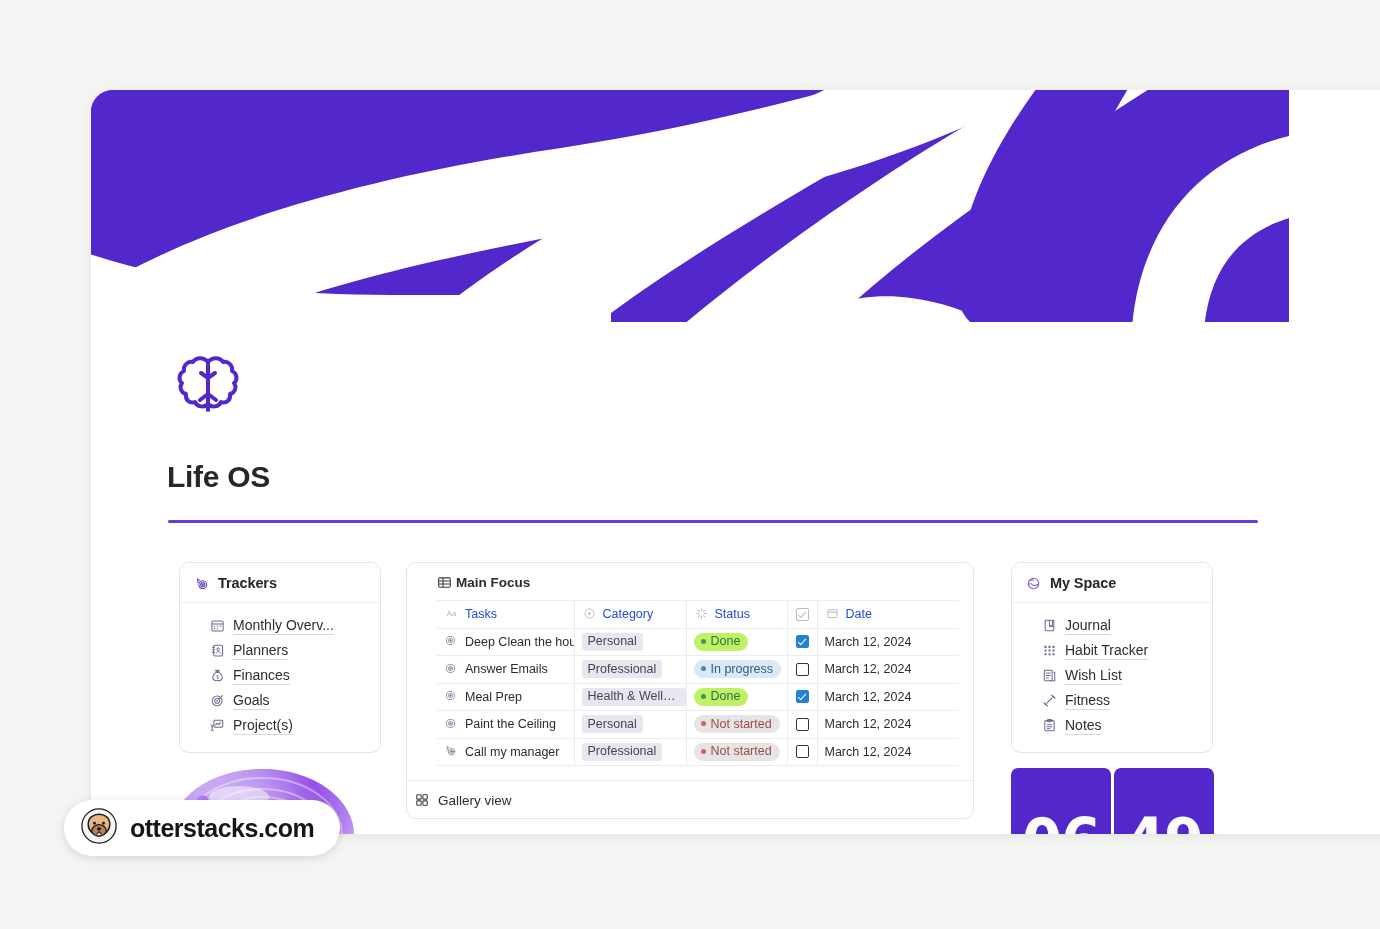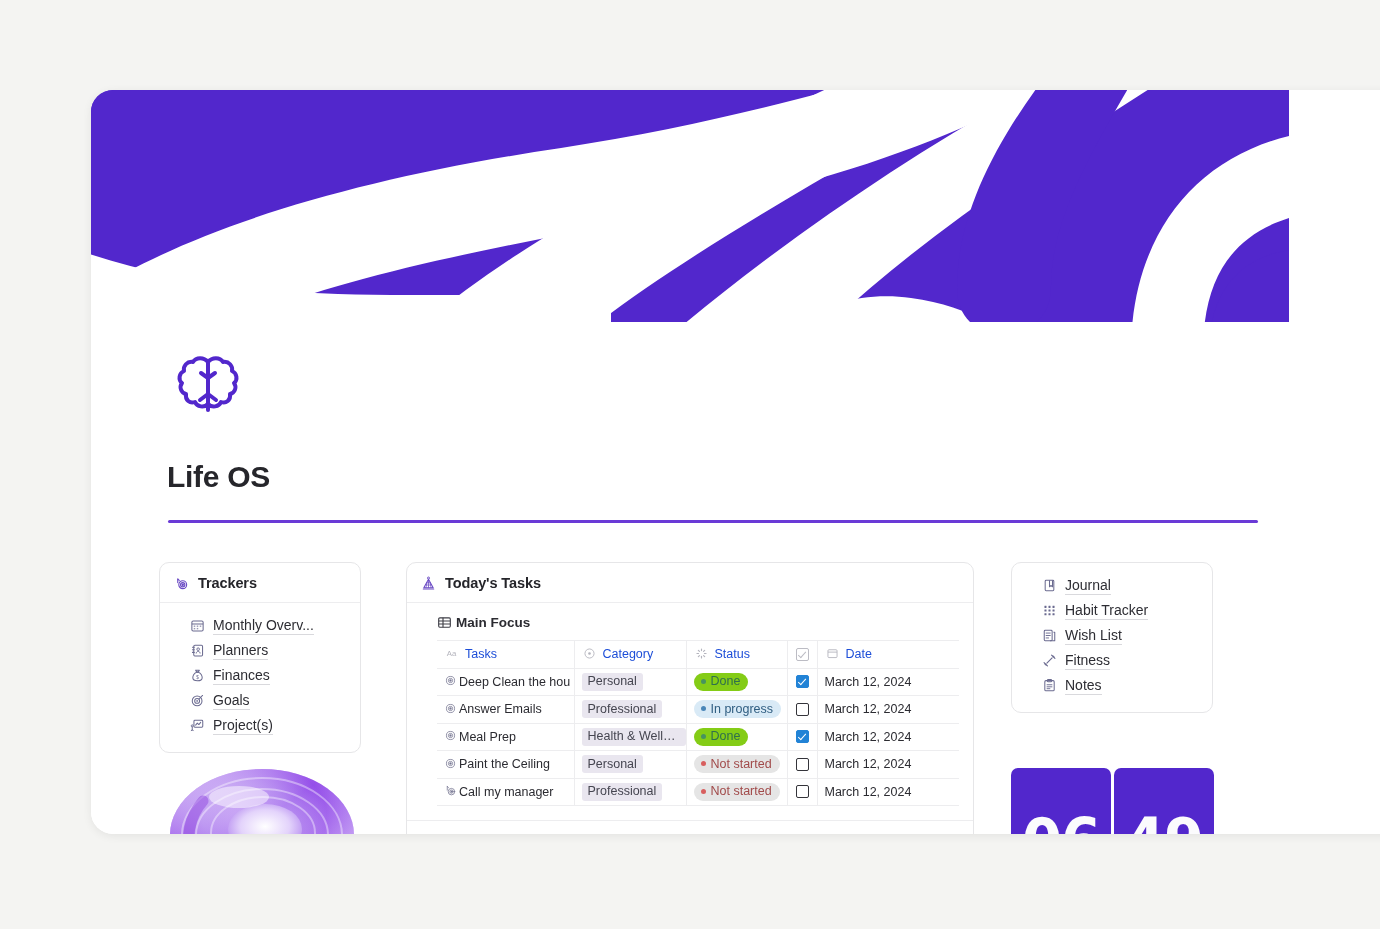--- a/index.html
+++ b/index.html
@@ -91,21 +91,21 @@
   }
 
   .card-box {
     position: absolute;
     background: #fff;
     border: 1px solid #e6e6e8;
     border-radius: 10px;
   }
 
   
-  .trackers-card { left: 68px;  top: 8px;  width: 200px; text-align: right; }
+  .trackers-card { left: 88px;  top: 8px;  width: 200px; text-align: right; }
   .tasks-card    { left: 315px; top: 8px;  width: 566px; }
   .myspace-card  { left: 920px; top: 8px;  width: 200px; }
 
   .card-head {
     display: flex;
     align-items: center;
     gap: 9px;
     padding: 12px 14px 11px 14px;
     border-bottom: 1px solid #ededef;
   }
@@ -168,20 +168,21 @@
     align-items: center;
     gap: 6px;
     padding-left: 7px;
     font-size: 12.5px;
     color: #1d4ed8;
     font-weight: normal;
   }
   .td-inner {
     display: flex;
     align-items: center;
+    gap: 6px;
     padding-left: 7px;
     font-size: 12.5px;
     color: #2b2b31;
     white-space: nowrap;
     overflow: hidden;
   }
   .td-inner.center { justify-content: center; padding-left: 0; }
 
   .col-task  { width: 137px; }
   .col-cat   { width: 112px; }
@@ -206,21 +207,21 @@
     display: inline-flex;
     align-items: center;
     gap: 5px;
     padding: 1.5px 8px 2.5px 7px;
     border-radius: 10px;
     font-size: 12.5px;
     line-height: 14px;
     white-space: nowrap;
   }
   .pill .dot { width: 5px; height: 5px; border-radius: 50%; flex:0 0 5px; }
-  .pill.done        { background:#84cc16; color:#2f6f4c; }
+  .pill.done        { background:#bef264; color:#2f6f4c; }
   .pill.done .dot   { background:#47935f; }
   .pill.prog        { background:#d9eaf6; color:#2f5d80; }
   .pill.prog .dot   { background:#4a86b8; }
   .pill.notstart    { background:#e5e5e5; color:#a14a4a; }
   .pill.notstart .dot { background:#d85f5f; }
 
   .cbox {
     width: 13px; height: 13px;
     border: 1.6px solid #34343a;
     border-radius: 2px;
@@ -502,37 +503,20 @@
               <ellipse cx="95" cy="74" rx="66" ry="46"></ellipse>
               <ellipse cx="96" cy="72" rx="52" ry="36"></ellipse>
             </g>
             <path d="M20 90c16 26 62 40 106 28" fill="none" stroke="#7d2fd6" stroke-opacity="0.45" stroke-width="9" stroke-linecap="round"></path>
             <path d="M36 40c-14 16-18 38-10 54" fill="none" stroke="#8f45e0" stroke-opacity="0.5" stroke-width="11" stroke-linecap="round"></path>
             <ellipse cx="72" cy="36" rx="30" ry="11" fill="#ffffff" fill-opacity="0.5"></ellipse>
           </svg>
         </div>
 
         <div class="card-box tasks-card">
-          <div class="card-head">
-            <span class="ico">
-              <svg viewBox="0 0 16 16" width="15" height="15">
-                <circle cx="8" cy="2.2" r="1.1" fill="none" stroke="#6b4bc4" stroke-width="1"></circle>
-                <path d="M8 3.4 L3 12.6 H13 Z" fill="none" stroke="#6b4bc4" stroke-width="1.1" stroke-linejoin="round"></path>
-                <g stroke="#6b4bc4" stroke-width="0.8">
-                  <path d="M5 9.6h6"></path>
-                    <path d="M6 7.2h4"></path>
-                  <path d="M8 5.2v7.4"></path>
-                    <path d="M6.3 7.2l-1.1 5.4"></path>
-                    <path d="M9.7 7.2l1.1 5.4"></path>
-                </g>
-                <path d="M2.4 13.8h11.2" stroke="#6b4bc4" stroke-width="1.1" stroke-linecap="round"></path>
-              </svg>
-            </span>
-            <span class="ttl">Today's Tasks</span>
-          </div>
 
           <div class="db-title">
             <span class="ico grid-ico">
               <svg viewBox="0 0 16 16" width="15" height="15">
                 <rect x="1.8" y="3" width="12.4" height="10" rx="1.2" fill="none" stroke="#3e3e46" stroke-width="1.2"></rect>
                 <path d="M1.8 6.4h12.4M1.8 9.6h12.4M6.4 3v10" stroke="#3e3e46" stroke-width="1.2"></path>
               </svg>
             </span>
             <span class="t">Main Focus</span>
           </div>
@@ -808,20 +792,30 @@
                   <rect x="9" y="9" width="5" height="5" rx="0.8"></rect>
                 </g>
               </svg>
             </span>
             <span>Gallery view</span>
           </div>
 
         </div>
 
         <div class="card-box myspace-card">
+          <div class="card-head">
+            <span class="ico">
+              <svg viewBox="0 0 16 16" width="15" height="15">
+                <circle cx="8" cy="8" r="5.6" fill="none" stroke="#8a5fd0" stroke-width="1.2"></circle>
+                <path d="M2.6 9.2c1.4-1.6 3.2-1 4.2 0 1 1 2.6 1.4 4 .4 1-.7 1.8-.5 2.6.2" fill="none" stroke="#8a5fd0" stroke-width="1.1"></path>
+                <path d="M4.6 5.2c1-1.1 2.6-1.4 3.8-.6" fill="none" stroke="#8a5fd0" stroke-width="1.1" stroke-linecap="round"></path>
+              </svg>
+            </span>
+            <span class="ttl">My Space</span>
+          </div>
           <div class="link-list">
 
             <div class="link-row">
               <span class="ico">
                 <svg viewBox="0 0 16 16" width="15" height="15">
                   <rect x="3.4" y="2.4" width="9.2" height="11.2" rx="1" fill="none" stroke="#6b6b90" stroke-width="1.1"></rect>
                   <path d="M8 2.4v7l1.6-1.4L11.2 9.4v-7" fill="none" stroke="#6b6b90" stroke-width="1.1" stroke-linejoin="round"></path>
                 </svg>
               </span>
               <span class="lbl">Journal</span>
@@ -902,14 +896,29 @@
           <div class="flip">
             <div class="num">49</div>
 
           </div>
         </div>
 
       </div>
     </div>
   </div>
 
+  <div class="watermark">
+    <span>
+      <svg viewBox="0 0 40 40" width="36" height="36">
+        <circle cx="20" cy="20" r="19" fill="#f6f6f6" stroke="#1c1c1c" stroke-width="1.4"></circle>
+        <path d="M8 18c0-7 5.4-11 12-11s12 4 12 11c0 7-5.4 12-12 12S8 25 8 18z" fill="#eeb481" stroke="#1c1c1c" stroke-width="1.6"></path>
+        <ellipse cx="20" cy="25" rx="8" ry="6.4" fill="#b5825a" stroke="#1c1c1c" stroke-width="1.4"></ellipse>
+        <circle cx="15" cy="17" r="1.6" fill="#1c1c1c"></circle>
+        <circle cx="25" cy="17" r="1.6" fill="#1c1c1c"></circle>
+        <ellipse cx="20" cy="23" rx="2.3" ry="1.7" fill="#1c1c1c"></ellipse>
+        <path d="M20 24.7v2.2" stroke="#1c1c1c" stroke-width="1.2"></path>
+        <path d="M17.6 29.6a2.4 2.4 0 0 1 4.8 0" fill="#fff" stroke="#1c1c1c" stroke-width="1.2"></path>
+      </svg>
+    </span>
+    <span class="wtext">otterstacks.com</span>
+  </div>
 
 </div>
 
 </body></html>

